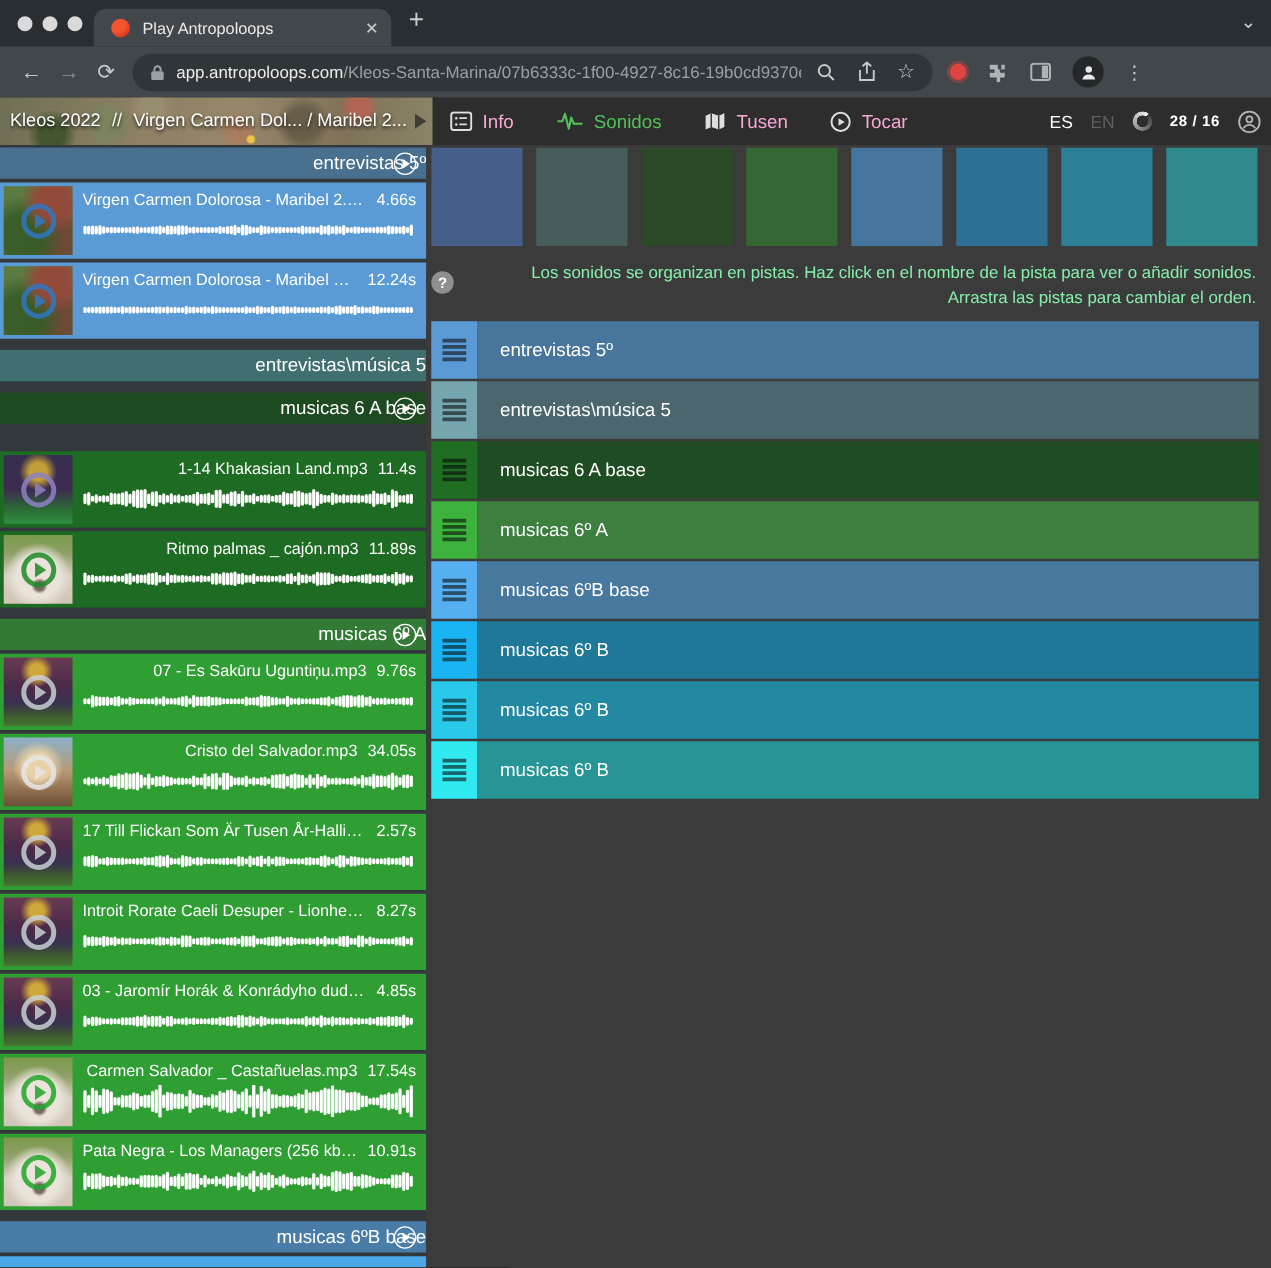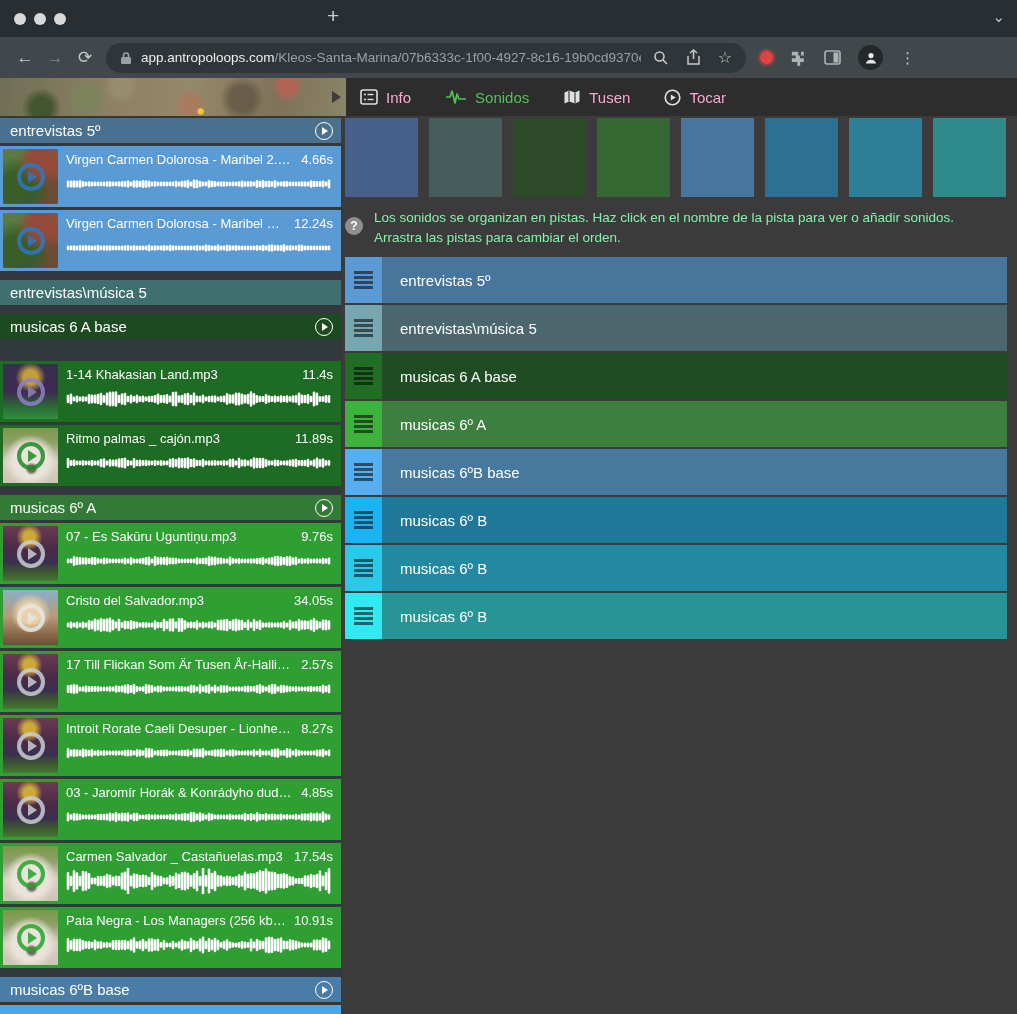--- a/index.html
+++ b/index.html
@@ -48,21 +48,21 @@
   .navtab{display:flex;align-items:center;gap:8px;color:#f9a8d4;font-size:15px;cursor:pointer;}
   .navtab.active{color:#55c05a;}
   .navright{position:absolute;right:8px;top:0;height:38px;display:flex;align-items:center;gap:14px;}
   .lang-on{color:#fff;font-size:14px;}
   .lang-off{color:#5f5f5f;font-size:14px;}
   .spinner{width:16px;height:16px;border-radius:50%;background:conic-gradient(from 40deg,rgba(255,255,255,.06),#f2f2f2);
     -webkit-mask:radial-gradient(farthest-side,transparent 56%,#000 60%);mask:radial-gradient(farthest-side,transparent 56%,#000 60%);}
   .counter{color:#fff;font-size:12px;font-weight:bold;letter-spacing:.5px;}
 
   
-  .content{display:flex;height:898px;}
+  .content{display:flex;height:898px;text-align:right;}
   #sidebar{flex:none;width:341px;background:#32383b;padding-top:2px;overflow:hidden;}
   .main{flex:1;background:#3b3b3b;padding:1px 0 0 4px;overflow:hidden;}
 
   .tsection{margin-bottom:9px;}
   .shead{position:relative;height:25px;line-height:25px;padding-left:10px;color:#fff;font-size:15px;cursor:pointer;white-space:nowrap;}
   .playbtn{position:absolute;right:8px;top:4px;width:18px;height:18px;border:1.5px solid #fff;border-radius:50%;background:transparent;display:flex;align-items:center;justify-content:center;padding:0;cursor:pointer;}
   .ptri{width:0;height:0;border-left:6px solid #fff;border-top:4px solid transparent;border-bottom:4px solid transparent;margin-left:2px;}
   .hint{height:25px;line-height:25px;padding-left:10px;font-size:13.5px;margin-top:2px;white-space:nowrap;overflow:hidden;}
   .clip{position:relative;height:61px;margin-top:3px;cursor:pointer;}
   .thumb{position:absolute;left:3px;top:3px;width:55px;height:55px;display:flex;align-items:center;justify-content:center;overflow:hidden;}
@@ -108,20 +108,25 @@
 <body>
 
 <div class="screen">
 
   <div class="tabstrip">
     <div class="lights">
       <span class="light"></span>
       <span class="light"></span>
       <span class="light"></span>
     </div>
+    <div class="tab">
+      <span class="favicon"></span>
+      <span class="tabtitle">Play Antropoloops</span>
+      <span class="tabclose">✕</span>
+    </div>
     <span class="newtab">+</span>
     <span class="tabchev">⌄</span>
   </div>
 
   <div class="addressbar">
     <span class="navarrow">←</span>
     <span class="navarrow dim">→</span>
     <span class="navarrow">⟳</span>
     <div class="urlpill">
       <svg class="lockicon" width="12" height="14" viewBox="0 0 12 14">
@@ -159,20 +164,25 @@
           </svg>
       </span>
       <span class="dots">⋮</span>
     </span>
   </div>
 
   <div class="appnav">
     <div class="photostrip">
       <span class="bc-arrow"></span>
     </div>
+    <div class="breadcrumb">
+      <span>Kleos 2022</span>
+      <span class="bc-sep">//</span>
+      <span>Virgen Carmen Dol... / Maribel 2...</span>
+    </div>
     <div class="navtabs">
       <span class="navtab">
         <svg width="18" height="16" viewBox="0 0 18 16">
             <rect x="1" y="1" width="16" height="14" rx="2" stroke="#dedede" stroke-width="1.6" fill="none"></rect>
             <circle cx="5" cy="5.5" r="1" fill="#dedede"></circle>
             <path d="M7.5 5.5h6" stroke="#dedede" stroke-width="1.4"></path>
             <circle cx="5" cy="10.5" r="1" fill="#dedede"></circle>
             <path d="M7.5 10.5h6" stroke="#dedede" stroke-width="1.4"></path>
           </svg>
         <span>Info</span>
@@ -190,20 +200,31 @@
           </svg>
         <span>Tusen</span>
       </span>
       <span class="navtab">
         <svg width="17" height="17" viewBox="0 0 17 17">
             <circle cx="8.5" cy="8.5" r="7.3" stroke="#dedede" stroke-width="1.6" fill="none"></circle>
             <path d="M6.8 5.5v6l5-3z" fill="#dedede"></path>
           </svg>
         <span>Tocar</span>
       </span>
+    </div>
+    <div class="navright">
+      <span class="lang-on">ES</span>
+      <span class="lang-off">EN</span>
+      <span class="spinner"></span>
+      <span class="counter">28 / 16</span>
+      <svg width="19" height="19" viewBox="0 0 19 19">
+          <circle cx="9.5" cy="9.5" r="8.2" stroke="#b5b5b5" stroke-width="1.5" fill="none"></circle>
+          <circle cx="9.5" cy="7.4" r="2.4" stroke="#b5b5b5" stroke-width="1.4" fill="none"></circle>
+          <path d="M4.8 14.6a5.4 5.4 0 0 1 9.4 0" stroke="#b5b5b5" stroke-width="1.4" fill="none"></path>
+        </svg>
     </div>
   </div>
 
   <div class="content">
     <aside id="sidebar">
         <section class="tsection">
           <div class="shead" style="background: rgb(73, 112, 143);"><span class="shead-label">entrevistas 5º</span><button class="playbtn">
               <i class="ptri"></i>
             </button></div>
           <div class="clip" style="background: rgb(91, 155, 213);">

